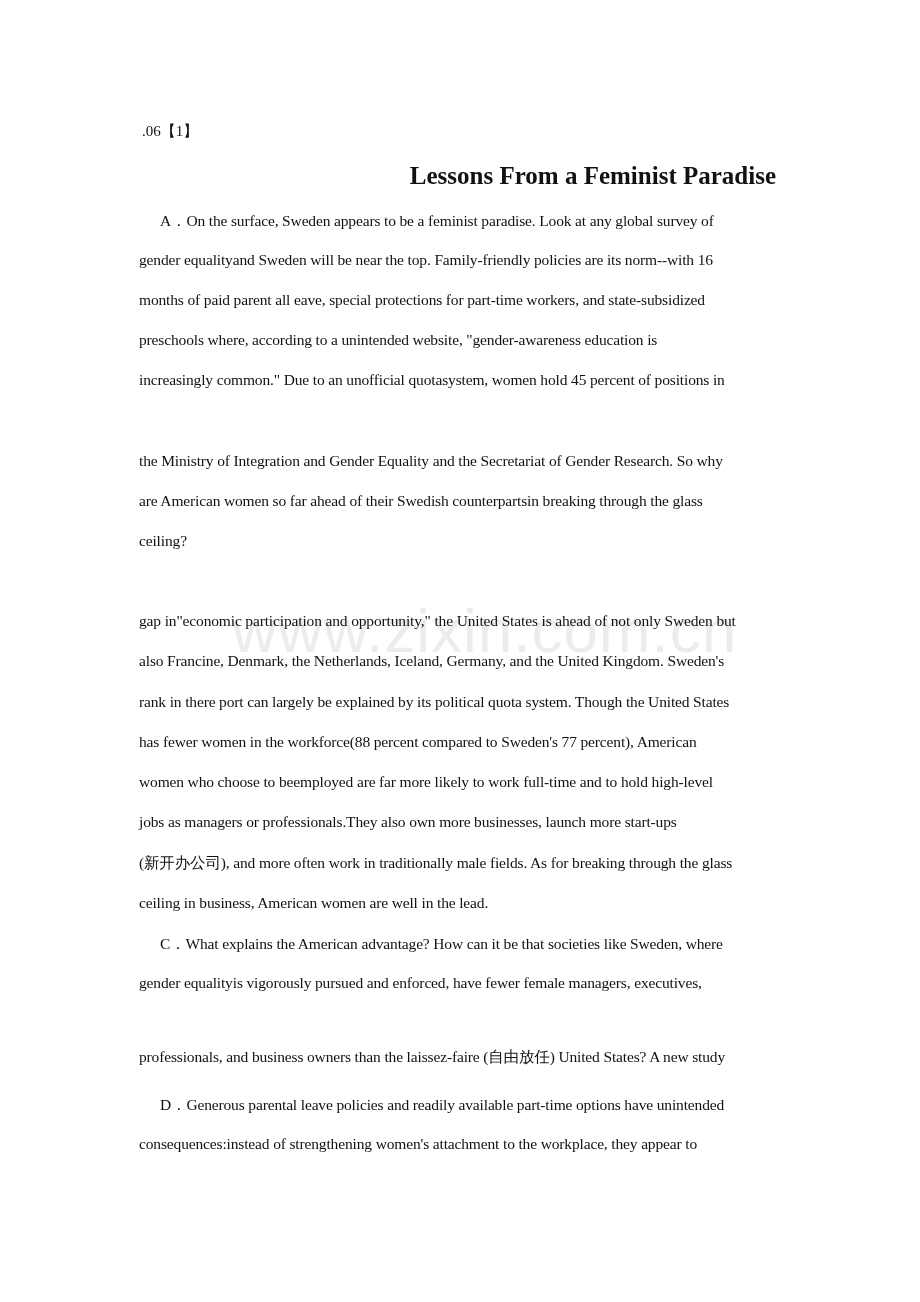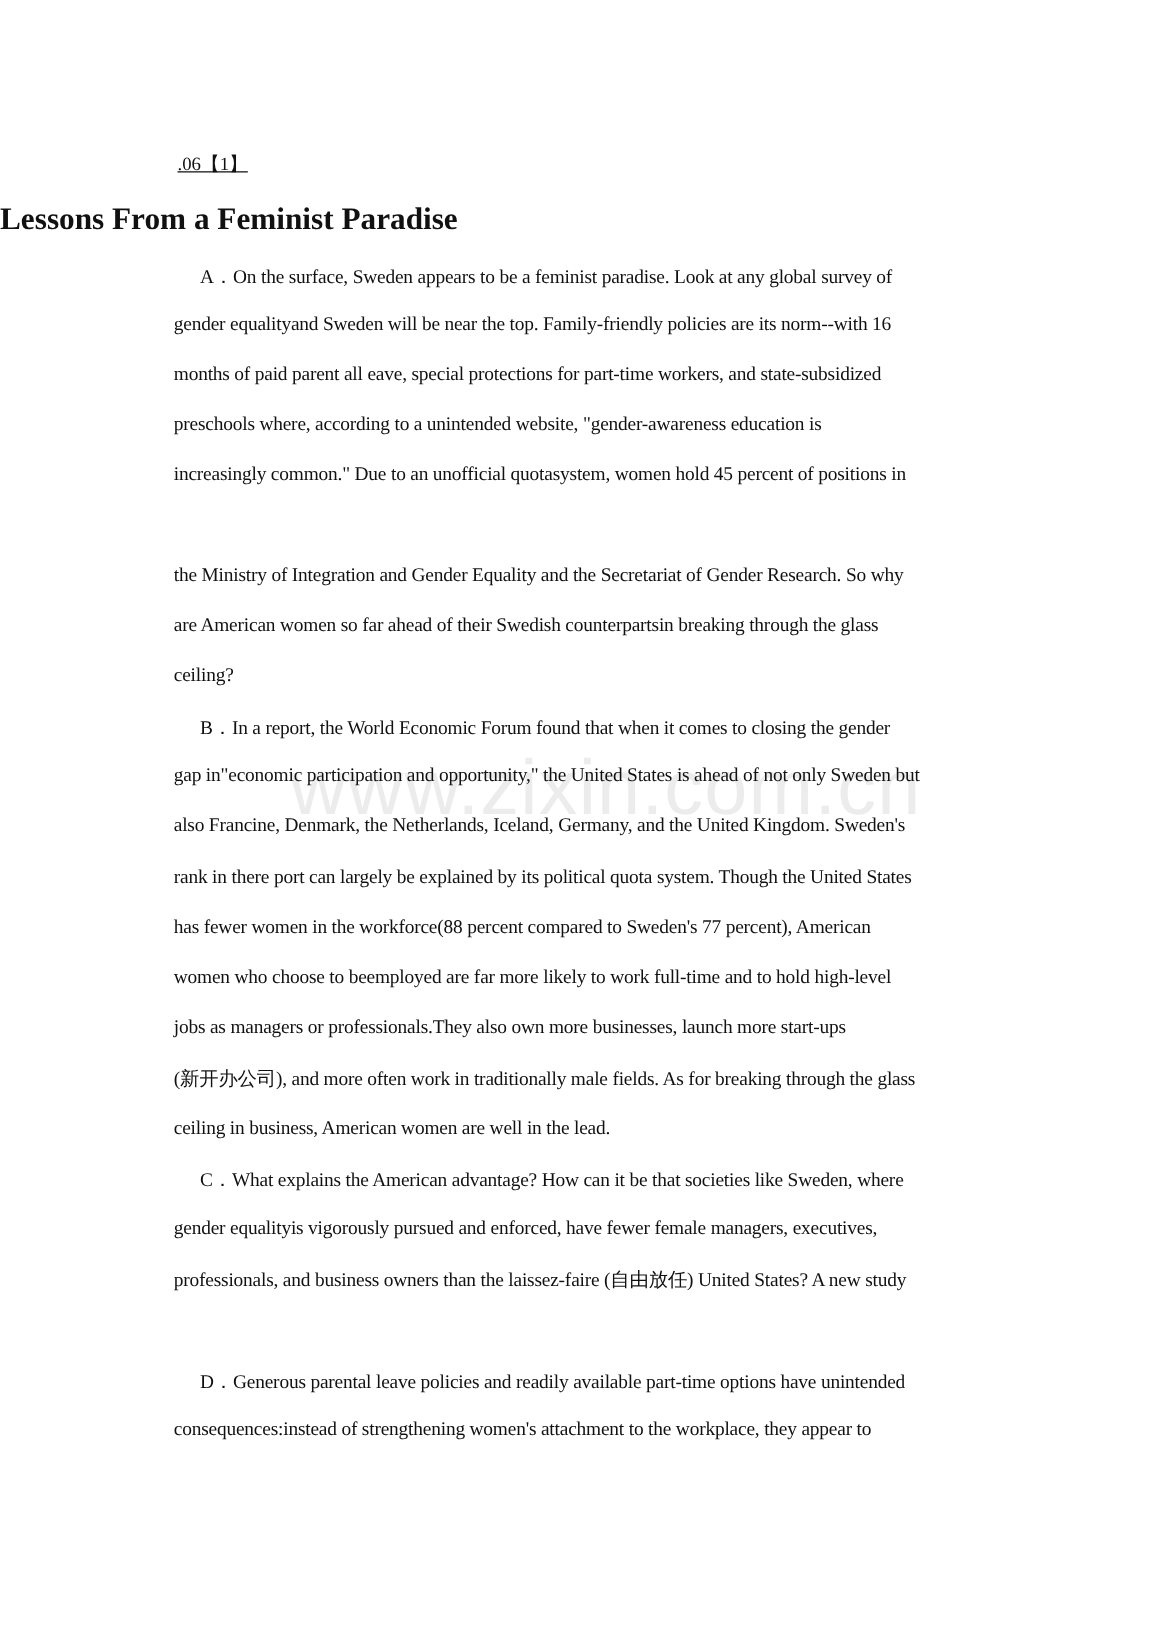--- a/index.html
+++ b/index.html
@@ -1,20 +1,20 @@
 <!DOCTYPE html>
 <html><head>
 <meta charset="utf-8">
 <style>
   html, body { margin: 0; padding: 0; background: #ffffff; }
   body { width: 920px; height: 1302px; position: relative; overflow: hidden;
          font-family: "Liberation Serif", "DejaVu Serif", serif; color: #111; }
   .page { position: absolute; left: 0; top: 0; width: 920px; height: 1302px; }
-  .header-ref { position: absolute; left: 142px; top: 122px; font-size: 15px; text-decoration: underline; }
-  .title { position: absolute; left: 0; width: 776px; top: 162px; text-align: left;
+  .header-ref { position: absolute; left: 142px; top: 122px; font-size: 15px; }
+  .title { position: absolute; left: 0; width: 776px; top: 162px; text-align: right;
            font-size: 25px; font-weight: bold; }
   .line { position: absolute; left: 139px; font-size: 15.5px; white-space: nowrap;
           letter-spacing: -0.15px; }
   .line.indent { left: 160px; }
   .watermark { position: absolute; left: 232px; top: 595px; font-family: "Liberation Sans", sans-serif;
                font-size: 62px; color: rgba(200,200,200,0.35); letter-spacing: 1px; pointer-events: none; }
 </style>
 </head>
 <body>
 
@@ -25,29 +25,28 @@
 
   <div class="line indent" style="top:211px">A．On the surface, Sweden appears to be a feminist paradise. Look at any global survey of</div>
   <div class="line" style="top:251px">gender equalityand Sweden will be near the top. Family-friendly policies are its norm--with 16</div>
   <div class="line" style="top:291px">months of paid parent all eave, special protections for part-time workers, and state-subsidized</div>
   <div class="line" style="top:331px">preschools where, according to a unintended website, "gender-awareness education is</div>
   <div class="line" style="top:371px">increasingly common." Due to an unofficial quotasystem, women hold 45 percent of positions in</div>
   <div class="line" style="top:452px">the Ministry of Integration and Gender Equality and the Secretariat of Gender Research. So why</div>
   <div class="line" style="top:492px">are American women so far ahead of their Swedish counterpartsin breaking through the glass</div>
   <div class="line" style="top:532px">ceiling?</div>
 
-  <div class="line indent" style="top:572px">B．In a    report, the World Economic Forum found that when it comes to closing the gender</div>
   <div class="line" style="top:612px">gap in"economic participation and opportunity," the United States is ahead of not only Sweden but</div>
   <div class="line" style="top:652px">also Francine, Denmark, the Netherlands, Iceland, Germany, and the United Kingdom. Sweden's</div>
   <div class="line" style="top:693px">rank in there port can largely be explained by its political quota system. Though the United States</div>
   <div class="line" style="top:733px">has fewer women in the workforce(88 percent compared to Sweden's 77 percent), American</div>
   <div class="line" style="top:813px">jobs as managers or professionals.They also own more businesses, launch more start-ups</div>
   <div class="line" style="top:773px">women who choose to beemployed are far more likely to work full-time and to hold high-level</div>
   <div class="line" style="top:853px">(新开办公司), and more often work in traditionally male fields. As for breaking through the glass</div>
   <div class="line" style="top:894px">ceiling in business, American women are well in the lead.</div>
 
   <div class="line indent" style="top:934px">C．What explains the American advantage? How can it be that societies like Sweden, where</div>
   <div class="line" style="top:974px">gender equalityis vigorously pursued and enforced, have fewer female managers, executives,</div>
-  <div class="line" style="top:1014px">professionals, and business owners than the laissez-faire (自由放任) United States? A new study</div>
+  <div class="line" style="top:1047px">professionals, and business owners than the laissez-faire (自由放任) United States? A new study</div>
 
   <div class="line indent" style="top:1095px">D．Generous parental leave policies and readily available part-time options have unintended</div>
   <div class="line" style="top:1135px">consequences:instead of strengthening women's attachment to the workplace, they appear to</div>
 </div>
 
 </body></html>

